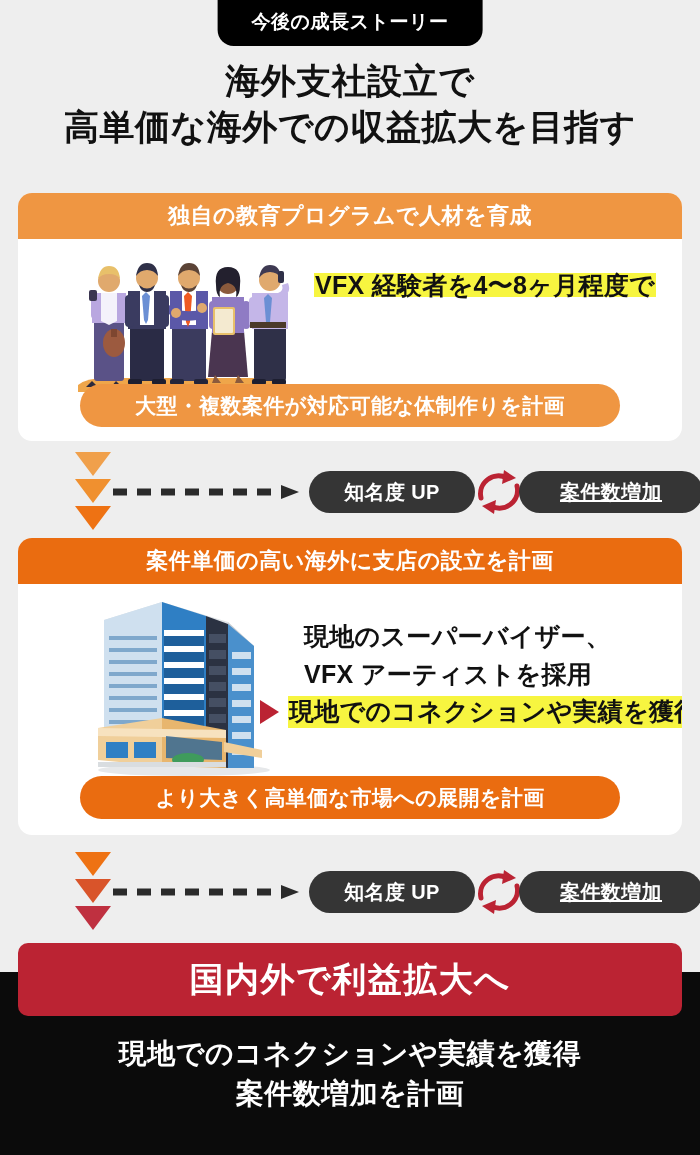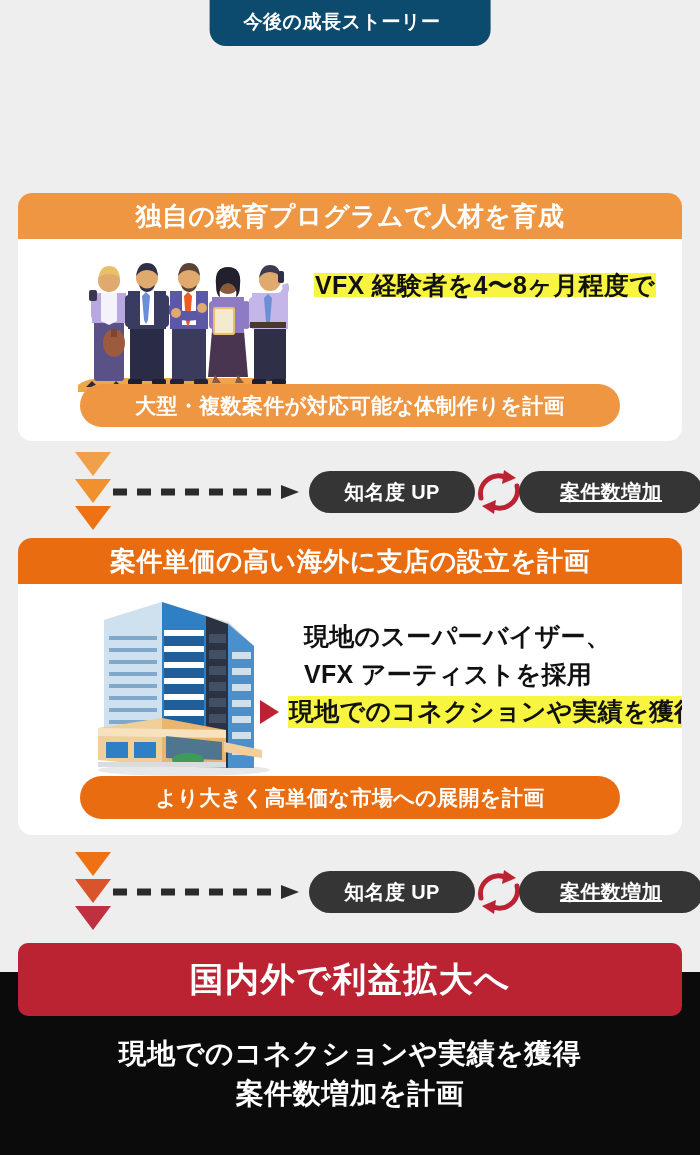--- a/index.html
+++ b/index.html
@@ -7,22 +7,22 @@
     width: 700px; height: 1155px;
     background: #eeeeee;
     font-family: "Liberation Sans", "DejaVu Sans", sans-serif;
     overflow: hidden;
   }
   #page { position: relative; width: 700px; height: 1155px; background: #eeeeee; }
 
   
   .eyebrow {
     position: absolute; top: 0; left: 50%; transform: translateX(-50%);
-    background: #0c4a6e; color: #ffffff;
-    padding: 9px 50px 11px 34px;
+    background: #000000; color: #ffffff;
+    padding: 9px 34px 11px 34px;
     border-radius: 0 0 16px 16px;
     font-size: 19px; font-weight: 700; letter-spacing: .5px;
     white-space: nowrap;
   }
 
   
   .title {
     position: absolute; top: 58px; left: 0; width: 700px;
     text-align: center; color: #111111;
     font-size: 35px; font-weight: 900; line-height: 1.30;
@@ -32,21 +32,21 @@
   
   .card {
     position: absolute; left: 18px; width: 664px;
     background: #ffffff; border-radius: 14px; overflow: hidden;
   }
   .card-1 { top: 193px; height: 248px; }
   .card-2 { top: 538px; height: 297px; }
 
   .card-header {
     height: 46px; line-height: 46px; text-align: center;
-    color: #ffffff; font-size: 26px; font-weight: 700; letter-spacing: .5px;
+    color: #ffffff; font-size: 22px; font-weight: 700; letter-spacing: .5px;
   }
   .hdr-light { background: #ef9642; }
   .hdr-deep  { background: #ea6c10; }
 
   .card-body { position: relative; height: calc(100% - 46px); }
 
   
   .illo { position: absolute; }
   .illo-people { left: 54px; top: 6px; width: 222px; height: 152px; }
   .illo-build  { left: 58px; top: 6px; width: 212px; height: 188px; }
@@ -134,20 +134,24 @@
 </style>
 </head>
 <body>
 
 <div id="page">
 
   <div class="eyebrow">
     <span>今後の成長ストーリー</span>
   </div>
 
+  <div class="title">
+    <div>海外支社設立で</div>
+    <div>高単価な海外での収益拡大を目指す</div>
+  </div>
 
   <div class="card card-1">
     <div class="card-header hdr-light">
       <span>独自の教育プログラムで人材を育成</span>
     </div>
     <div class="card-body">
 
       <svg class="illo illo-people" viewBox="0 0 222 152">
         <rect x="0" y="0" width="222" height="152" fill="#ffffff"></rect>
         <path d="M6 140 Q14 133 34 133 L212 133 L212 147 L6 147 Z" fill="#efa64a"></path>

